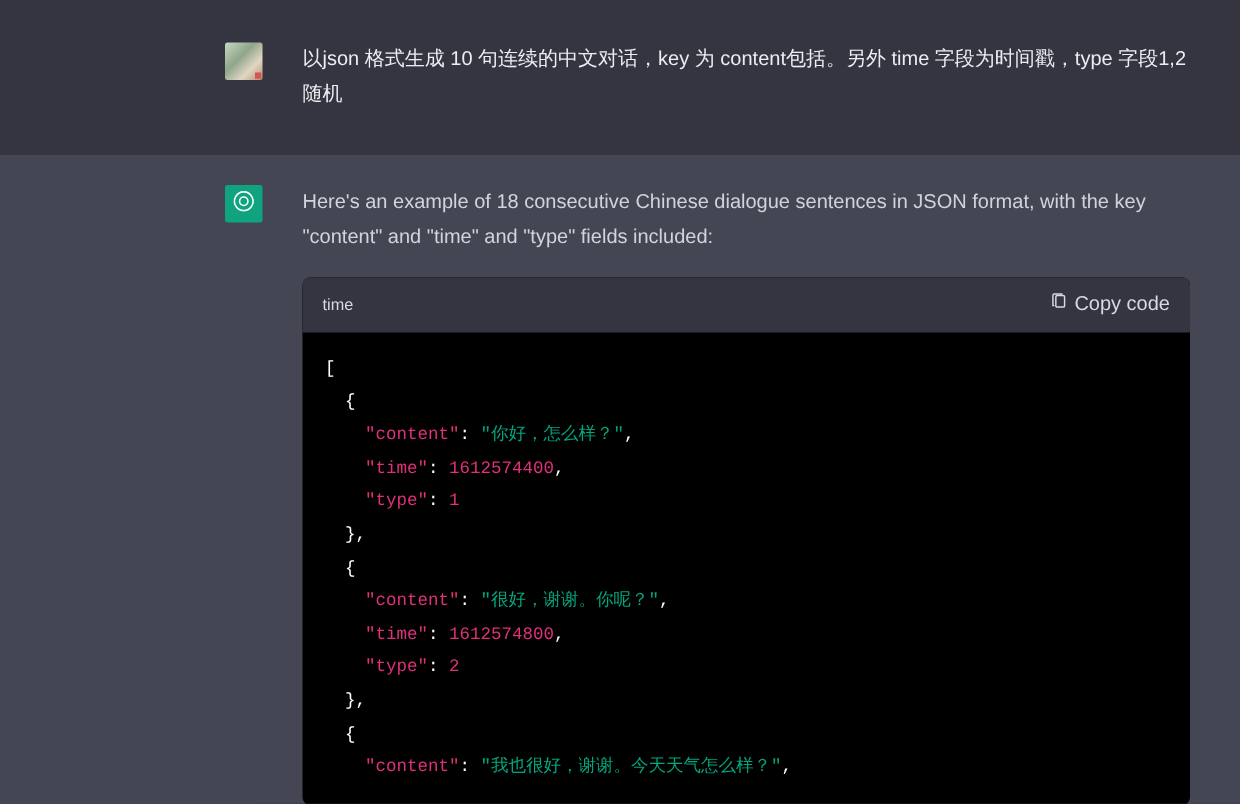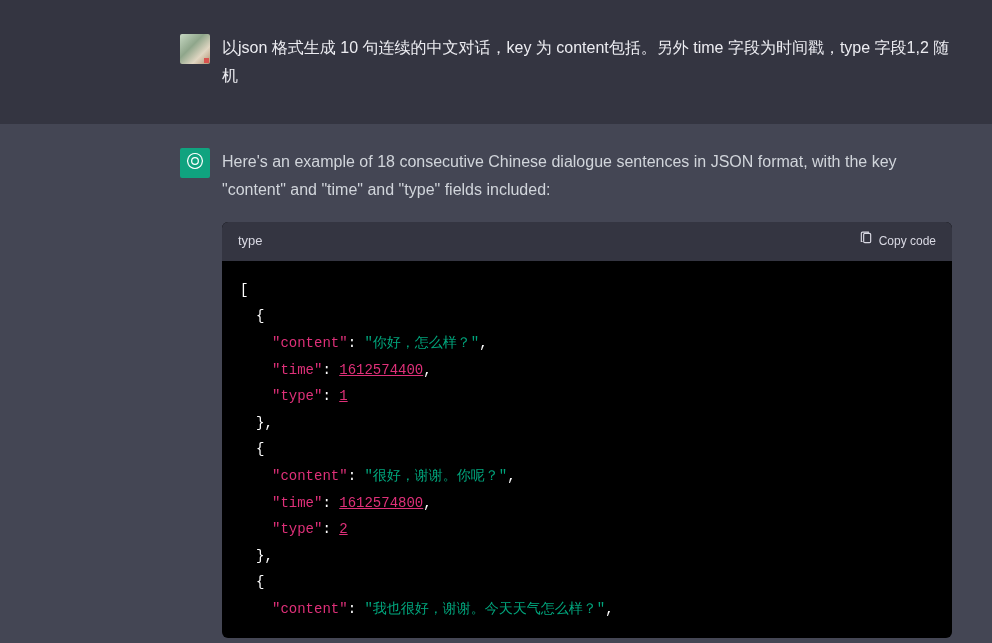--- a/index.html
+++ b/index.html
@@ -7,21 +7,21 @@
     width: 992px;
     height: 643px;
     background: #343541;
     font-family: -apple-system, BlinkMacSystemFont, "Segoe UI", Helvetica, Arial, sans-serif;
     color: #d1d5db;
     overflow: hidden;
   }
   .message-row {
     display: flex;
     padding: 24px 0;
-    gap: 12px;
+    gap: 32px;
   }
   .row-user {
     background: #343541;
     padding-left: 180px;
     padding-right: 40px;
     padding-top: 34px;
     padding-bottom: 34px;
   }
   .row-assistant {
     background: #444654;
@@ -84,42 +84,42 @@
     padding: 8px 16px;
     font-size: 13px;
     color: #d9d9e3;
   }
   .copy-btn {
     display: flex;
     align-items: flex-end;
     gap: 6px;
     cursor: pointer;
     color: #d9d9e3;
-    font-size: 12px;
+    font-size: 16px;
   }
   .copy-btn svg {
     width: 14px;
     height: 14px;
     stroke: #d9d9e3;
     fill: none;
     stroke-width: 2;
   }
   .code-body {
     padding: 16px 18px;
     font-family: "Courier New", Consolas, monospace;
     font-size: 14px;
     line-height: 1.9;
     color: #ffffff;
     white-space: pre;
     overflow-x: auto;
   }
   .tok-punc { color: #ffffff; }
   .tok-key  { color: #df3079; }   
   .tok-str  { color: #00a67d; }   
-  .tok-num  { color: #df3079; text-decoration: underline; }   
+  .tok-num  { color: #df3079; }   
   .ind1 { padding-left: 0; }
   .ind2 { padding-left: 16px; }
   .ind3 { padding-left: 32px; }
 </style>
 </head>
 <body>
 
 <div class="message-row row-user">
   <div class="avatar avatar-user"></div>
   <div class="msg-body">以json 格式生成 10 句连续的中文对话，key 为 content包括。另外 time 字段为时间戳，type 字段1,2 随机</div>
@@ -137,21 +137,21 @@
         <path d="M4 16 A9 9 0 0 1 4 8"></path>
         <path d="M4 8 A9 9 0 0 1 12 3"></path>
       </svg>
     </span>
   </div>
   <div class="msg-body">
     <div>Here's an example of 18 consecutive Chinese dialogue sentences in JSON format, with the key "content" and "time" and "type" fields included:</div>
 
     <div class="code-block">
       <div class="code-header">
-        <span>type</span>
+        <span>time</span>
         <span class="copy-btn">
           <span>
             <svg viewBox="0 0 24 24">
                 <rect x="8" y="4" width="12" height="16" rx="2"></rect>
                 <path d="M16 4V2H6a2 2 0 0 0-2 2v14h2"></path>
               </svg>
           </span>
           <span>Copy code</span>
         </span>
       </div>

